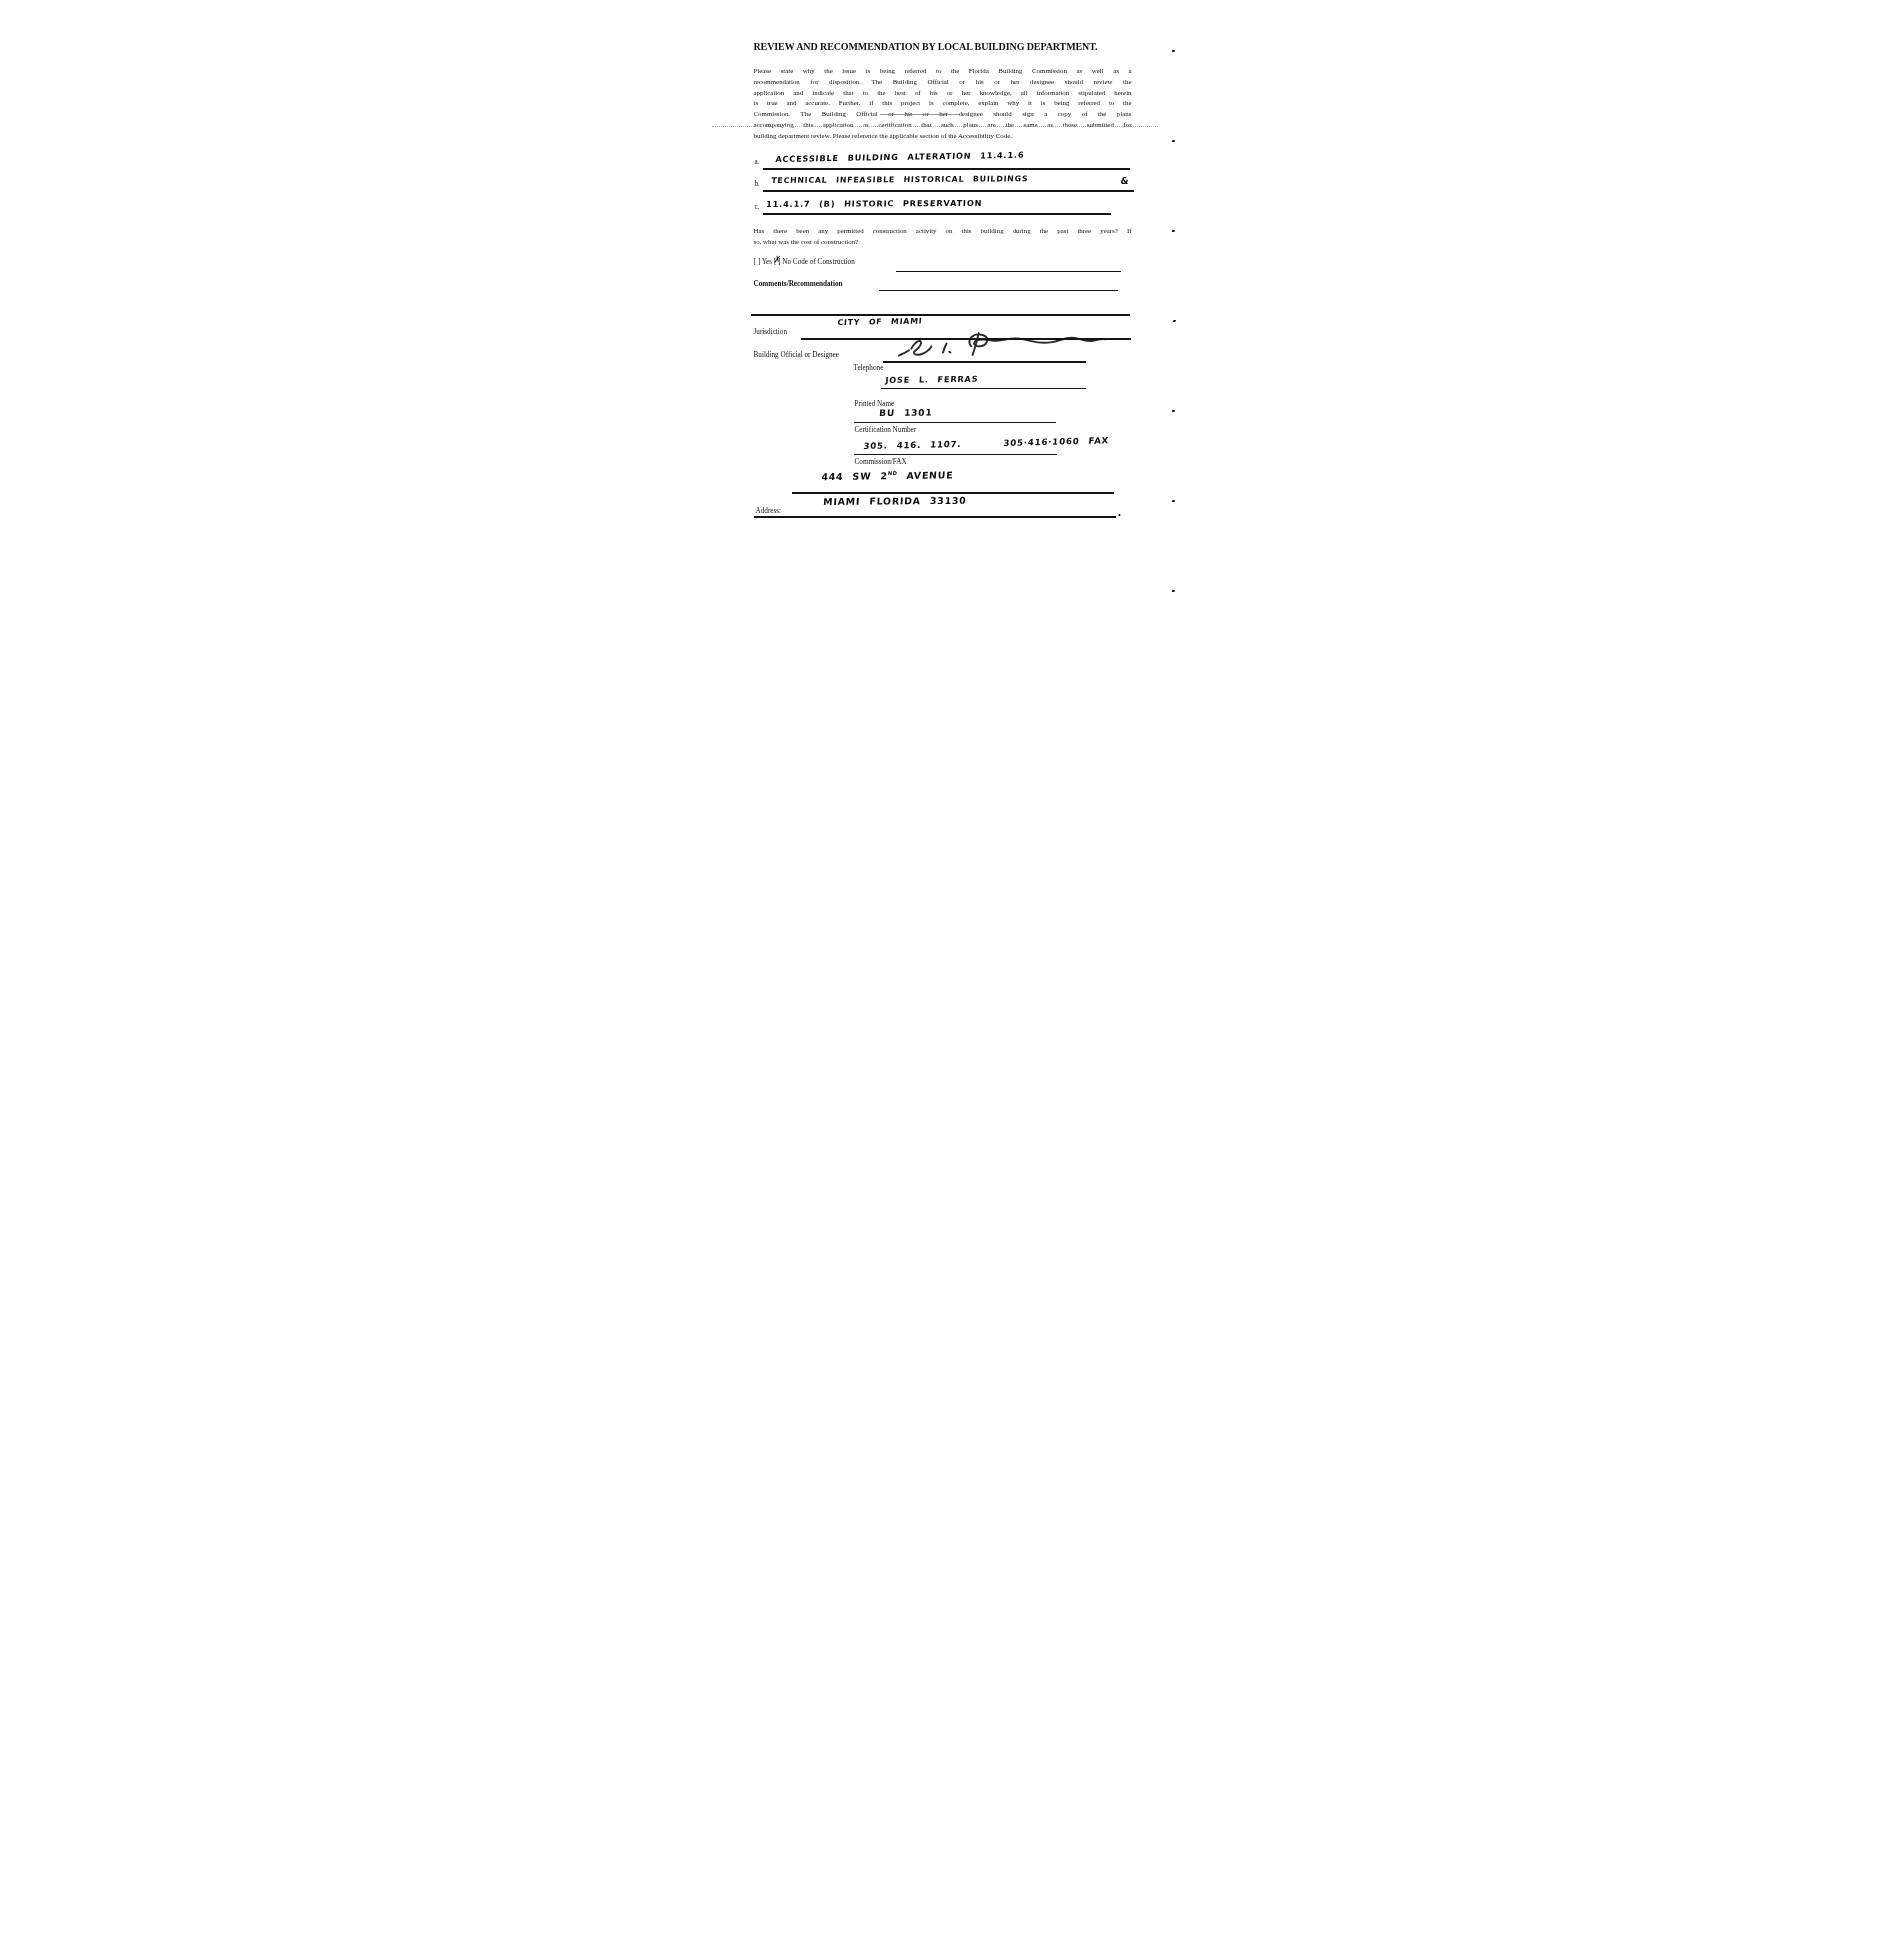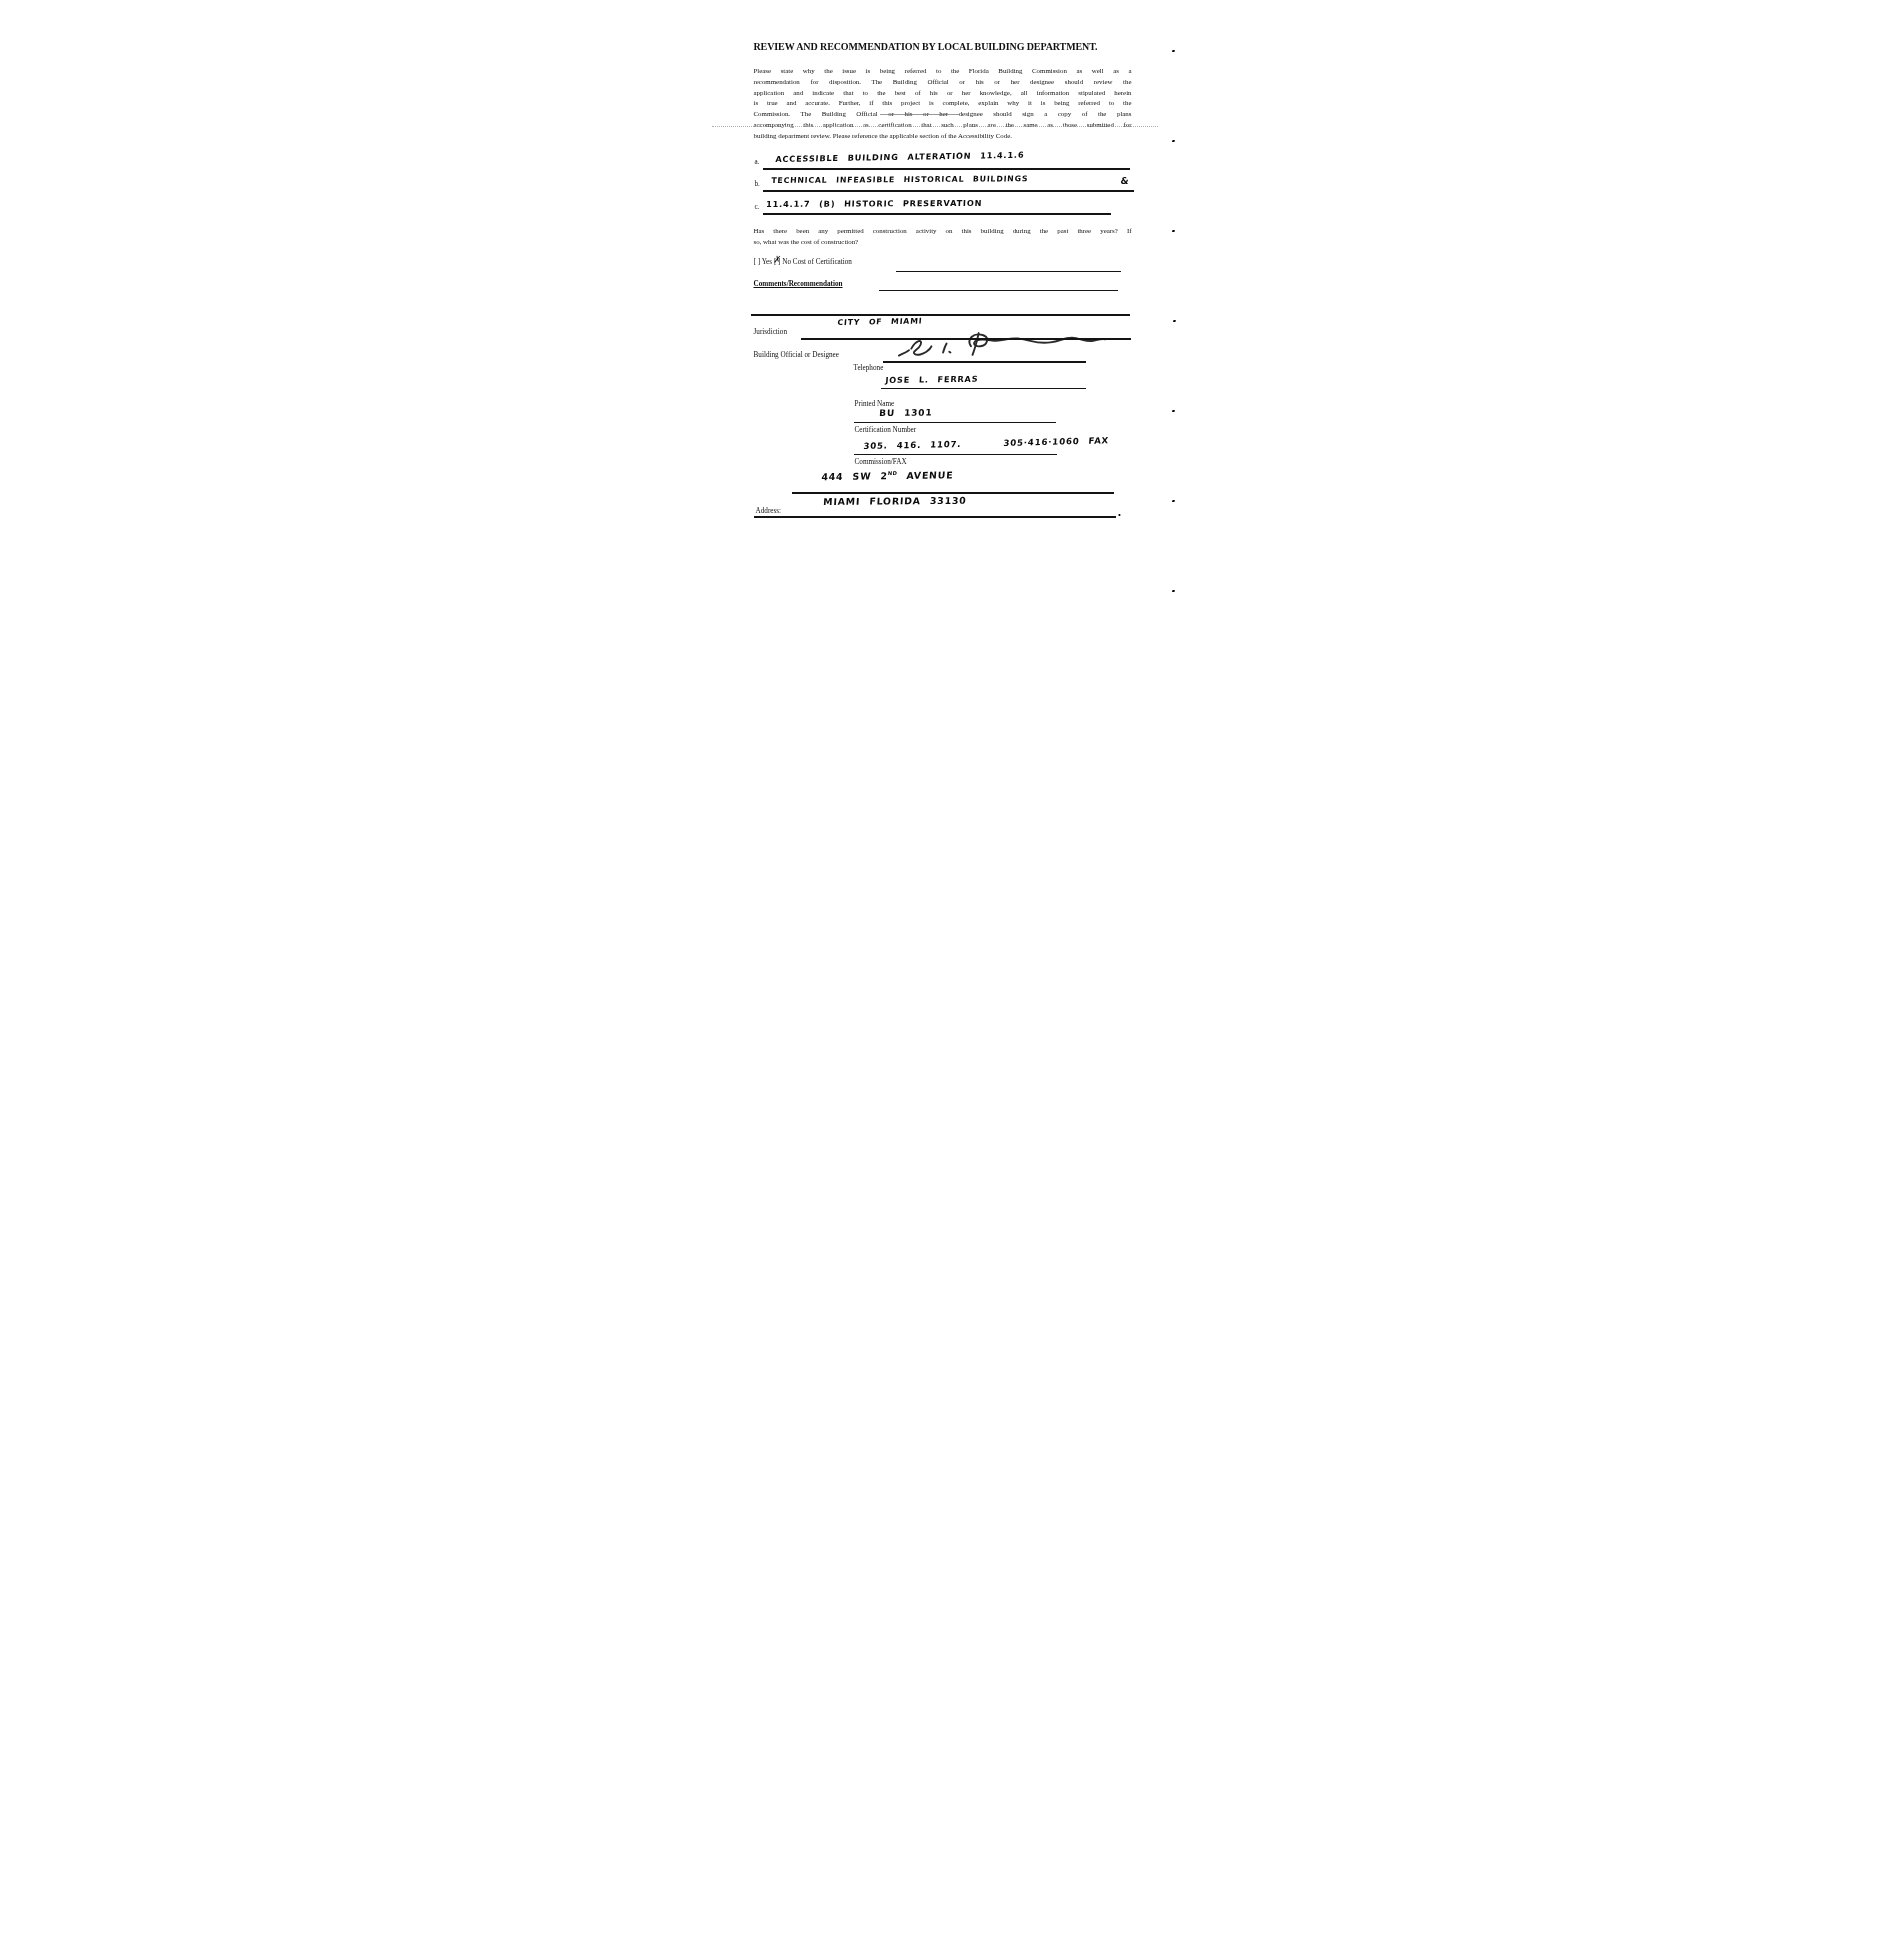--- a/index.html
+++ b/index.html
@@ -8,21 +8,21 @@
     background:#ffffff; color:#111;
     font-family:"Liberation Serif", serif;
     overflow:hidden;
   }
   .abs { position:absolute; }
   .title { font-weight:bold; font-size:10px; letter-spacing:-0.1px; white-space:nowrap; }
   .para { width:378px; font-size:6.9px; line-height:10.8px; }
   .para-line { text-align:justify; text-align-last:justify; white-space:normal; }
   .para-line.last { text-align-last:left; }
   .label { font-size:7.2px; white-space:nowrap; }
-  .label.bold { font-weight:bold;text-decoration:underline; }
+  .label.bold { font-weight:bold; }
   .uline { position:absolute; background:#141414; height:1.2px; }
   .uline.thick { height:1.6px; }
   .hw {
     position:absolute;
     font-family:"DejaVu Sans", sans-serif;
     font-weight:700; color:#0c0c0c;
     letter-spacing:0.8px; word-spacing:5.1px;
     white-space:nowrap;
     transform:skewX(-5deg) rotate(-0.6deg);
     transform-origin:left bottom;
@@ -81,21 +81,21 @@
 
   <div class="abs para" style="left:42px; top:225px; line-height:11px;">
     <div class="para-line">Has there been any permitted construction activity on this building during the past three years? If</div>
     <div class="para-line last">so, what was the cost of construction?</div>
   </div>
 
   <div class="abs costline" style="left:42px; top:258px;">
     <span class="chkwrap"><span>[ ]</span></span>
     <span>Yes</span>
     <span class="chkwrap"><span>[ ]</span><span class="xmark">✗</span></span>
-    <span>No Cost of Certification</span>
+    <span>No Code of Construction</span>
   </div>
   <div class="uline" style="left:184px; top:271px; width:225px;"></div>
 
   <div class="abs label bold" style="left:42px; top:280px;">Comments/Recommendation</div>
   <div class="uline" style="left:167px; top:290px; width:239px;"></div>
   <div class="uline thick" style="left:39px; top:314px; width:379px;"></div>
 
   <div class="abs label" style="left:42px; top:328px;">Jurisdiction</div>
   <div class="hw" style="left:125px; top:318px; font-size:7.8px; transform:skewX(-6deg) rotate(-1deg);">CITY OF MIAMI</div>
   <div class="uline thick" style="left:89px; top:338px; width:330px;"></div>

